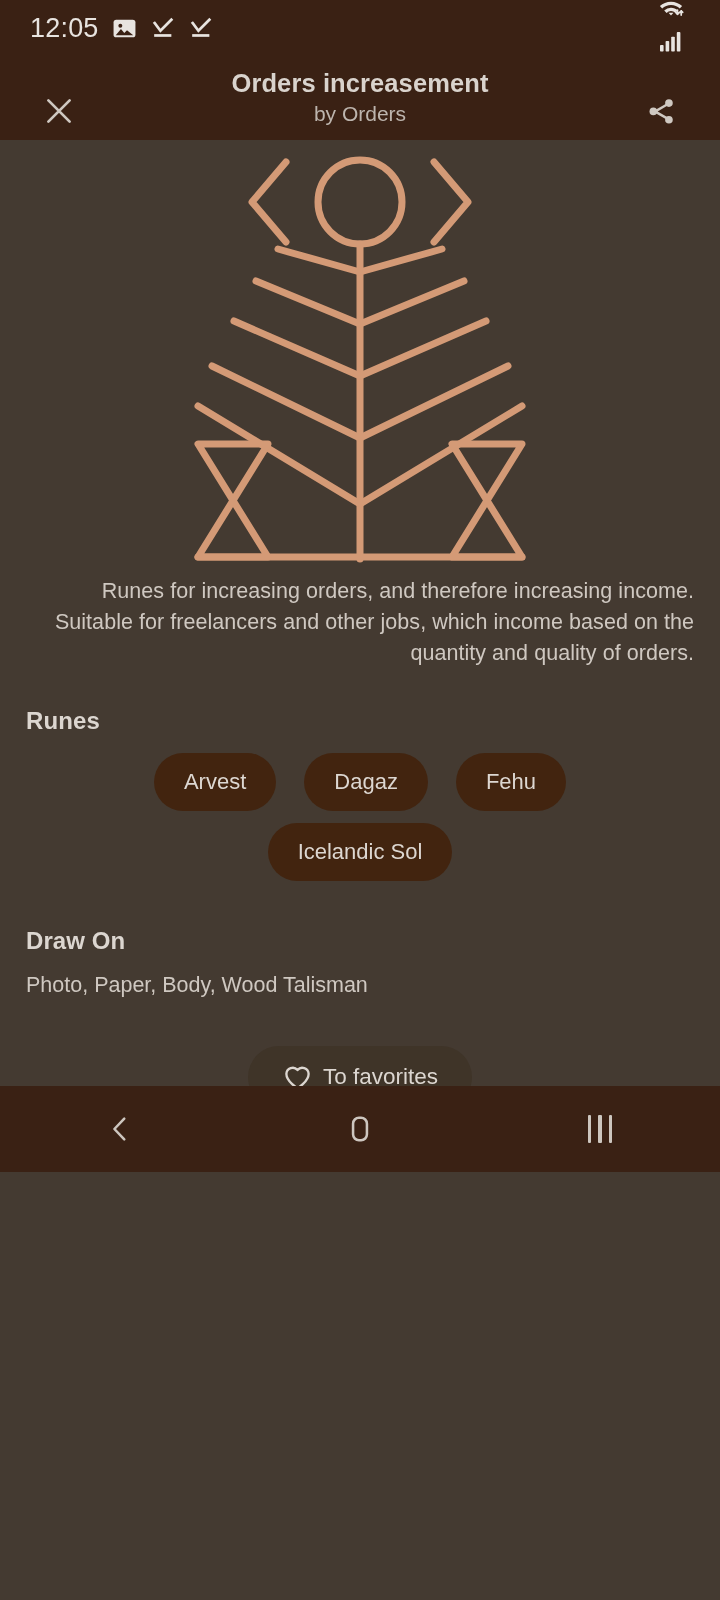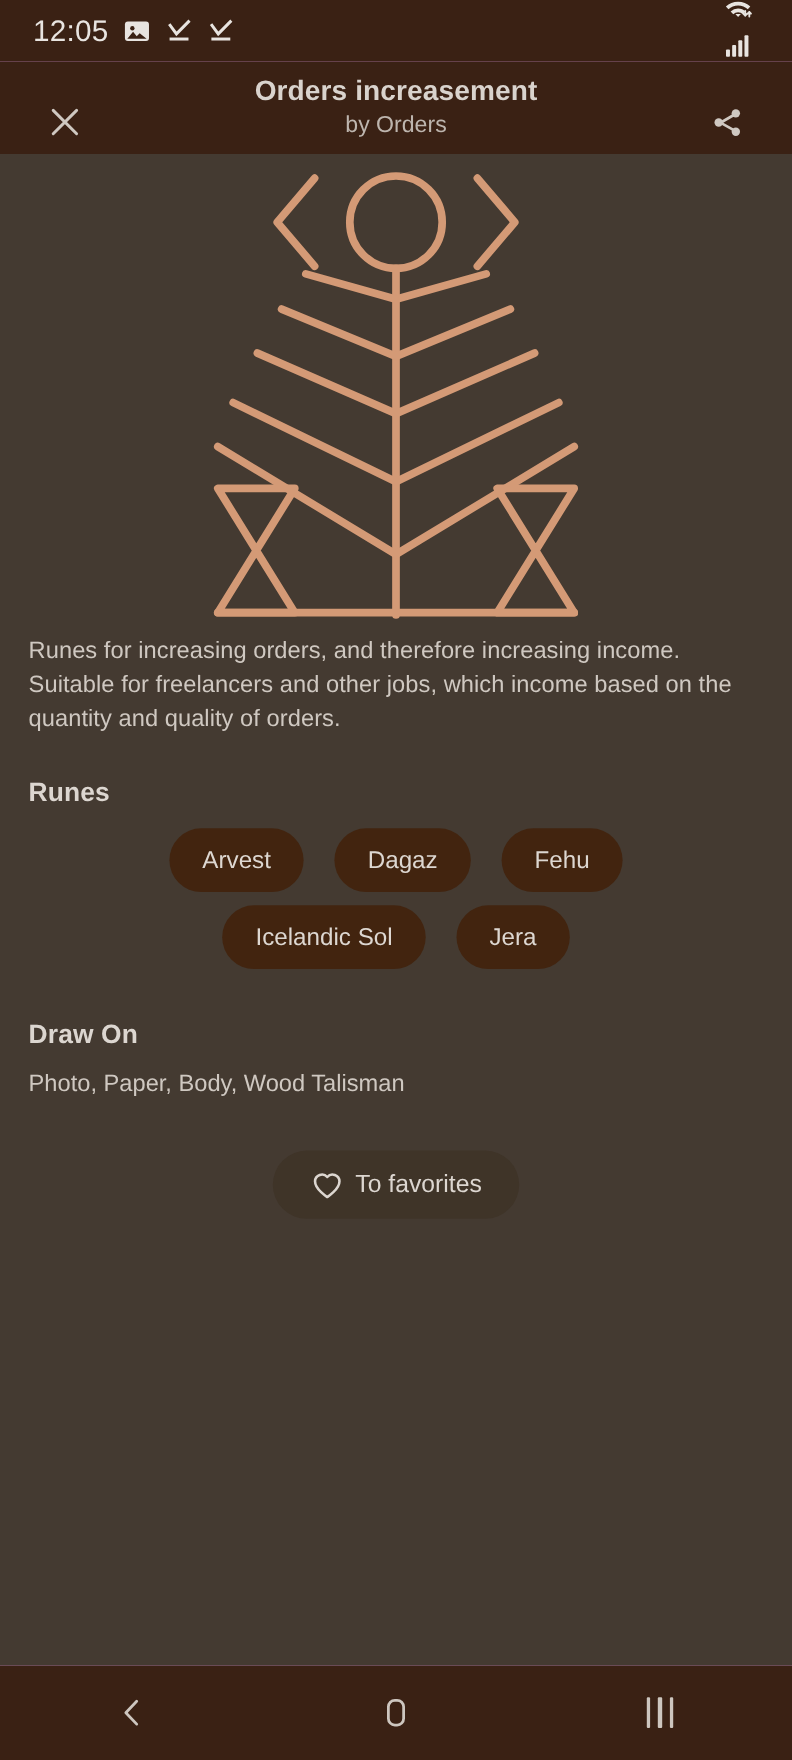--- a/index.html
+++ b/index.html
@@ -8,22 +8,22 @@
     width: 720px;
     height: 1600px;
     background: #443A31;
     font-family: "Liberation Sans", sans-serif;
     overflow: hidden;
   }
 
   #app {
     position: relative;
     width: 720px;
-    height: 1600px;
-    background: #f0abfc;
+    height: 1172px;
+    background: #1d4ed8;
     display: flex;
     flex-direction: column;
   }
 
   
   .status-bar {
     height: 56px;
     background: #3A2114;
     display: flex;
     align-items: center;
@@ -114,20 +114,21 @@
     padding-top: 8px;
   }
   .sigil-wrap svg { display: block; }
 
   .description {
     color: #CFC8C1;
     font-size: 21.5px;
     line-height: 31px;
     padding: 16px 26px 0 26px;
     letter-spacing: 0.05px;
+    text-align: right;
   }
 
   .section-title {
     color: #DCD6D0;
     font-size: 24px;
     font-weight: bold;
     padding: 0 26px;
     letter-spacing: 0.1px;
   }
   .section-title.runes { margin-top: 38px; }
@@ -323,21 +324,20 @@
     <h2 class="section-title runes">Runes</h2>
 
     <div class="chip-rows">
       <div class="chip-row">
         <div class="chip">Arvest</div>
         <div class="chip">Dagaz</div>
         <div class="chip">Fehu</div>
       </div>
       <div class="chip-row">
         <div class="chip">Icelandic Sol</div>
-        <div class="chip">Jera</div>
       </div>
     </div>
 
     <h2 class="section-title drawon">Draw On</h2>
     <p class="drawon-text">Photo, Paper, Body, Wood Talisman</p>
 
     <div class="fav-wrap">
       <div class="fav-btn">
         <svg width="31" height="31" viewBox="0 0 24 24">
           <path d="M12 20.3S3.4 14.9 3.4 9.2A4.9 4.9 0 0 1 12 6.2a4.9 4.9 0 0 1 8.6 3c0 5.7-8.6 11.1-8.6 11.1z" fill="none" stroke="#DCD6D0" stroke-width="1.8" stroke-linejoin="round"></path>

